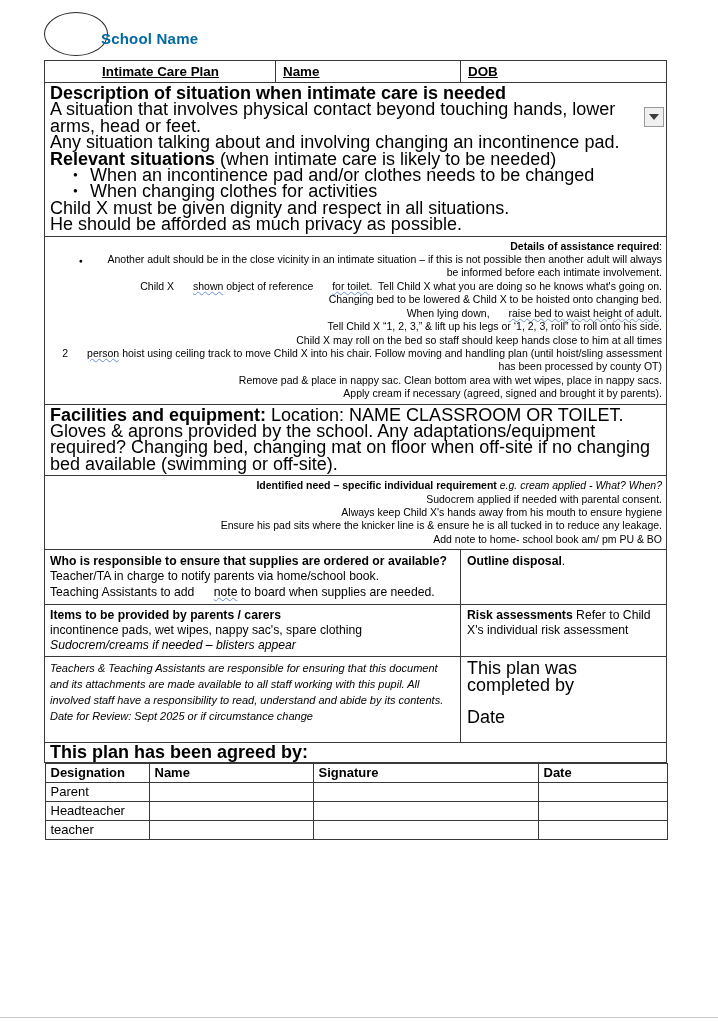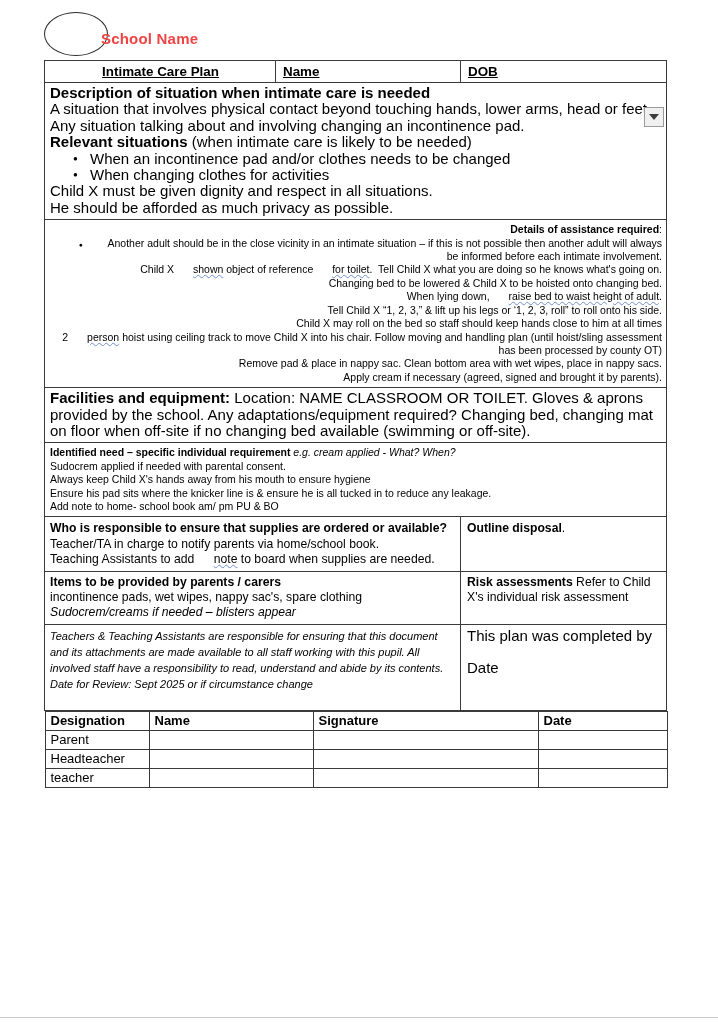--- a/index.html
+++ b/index.html
@@ -34,21 +34,21 @@
     border-radius: 50%;
     background: #ffffff;
     box-sizing: border-box;
   }
   #school-name {
     position: absolute;
     left: 57px;
     top: 22px;
     font-size: 15px;
     font-weight: bold;
-    color: #ef4444;
+    color: #0369a1;
     letter-spacing: 0.2px;
     white-space: nowrap;
   }
 
   
   #care-plan-table {
     position: absolute;
     left: 44px;
     top: 60px;
     width: 622px;
@@ -56,21 +56,21 @@
     table-layout: fixed;
   }
   #care-plan-table td {
     border: 1.4px solid #3a3a3a;
     vertical-align: top;
     padding: 1px 4px 2px 5px;
     box-sizing: border-box;
   }
 
   
-  .t-lg   { font-size: 15px; line-height: 16.4px; }
+  .t-lg   { font-size: 18px; line-height: 16.4px; }
   .t-sm   { font-size: 10.5px; line-height: 13.4px; }
   .t-md   { font-size: 12.2px; line-height: 15.2px; }
   .b      { font-weight: bold; }
   .i      { font-style: italic; }
   .center { text-align: center; }
 
   .hdr-cell {
     height: 21px;
     padding-top: 1px !important;
   }
@@ -240,21 +240,21 @@
     </td>
   </tr>
 
   <tr>
     <td colspan="3" class="t-lg" style="padding-top:2px;padding-bottom:3px;">
       <span class="b">Facilities and equipment:</span><span> Location: NAME CLASSROOM OR TOILET.  Gloves &amp; aprons provided by the school. Any adaptations/equipment required? Changing bed, changing mat on floor when off-site if no changing bed available (swimming or off-site).</span>
     </td>
   </tr>
 
   <tr>
-    <td colspan="3" class="t-sm" style="padding-top:3px;padding-bottom:3px;">
+    <td colspan="3" class="t-sm" style="padding-top:3px;padding-bottom:3px;text-align:right;">
       <div><span class="b">Identified need – specific individual requirement</span><span class="i"> e.g. cream applied - What? When?</span></div>
       <div>Sudocrem applied if needed with parental consent.</div>
       <div>Always keep Child X's hands away from his mouth to ensure hygiene</div>
       <div>Ensure his pad sits where the knicker line is &amp; ensure he is all tucked in to reduce any leakage.</div>
       <div>Add note to home- school book am/ pm PU &amp; BO</div>
     </td>
   </tr>
 
 
   <tr>
@@ -284,20 +284,25 @@
       <div>Teachers &amp; Teaching Assistants are responsible for ensuring that this document and its attachments are made available to all staff working with this pupil. All involved staff have a responsibility to read, understand and abide by its contents.</div>
       <div>Date for Review: Sept 2025 or if circumstance change</div>
     </td>
     <td class="t-lg nowrap-cell" style="padding-top:3px;">
       <div>This plan was completed by</div>
       <div style="height:16px;">&nbsp;</div>
       <div>Date</div>
     </td>
   </tr>
 
+  <tr>
+    <td colspan="3" class="t-lg b" style="padding-top:1px;padding-bottom:1px;">
+      <span>This plan has been agreed by:</span>
+    </td>
+  </tr>
 
   <tr>
     <td colspan="3" style="padding:0;border:none;">
       <table id="agreement-table">
         <colgroup>
           <col style="width:104px">
           <col style="width:164px">
           <col style="width:225px">
           <col style="width:129px">
         </colgroup>

